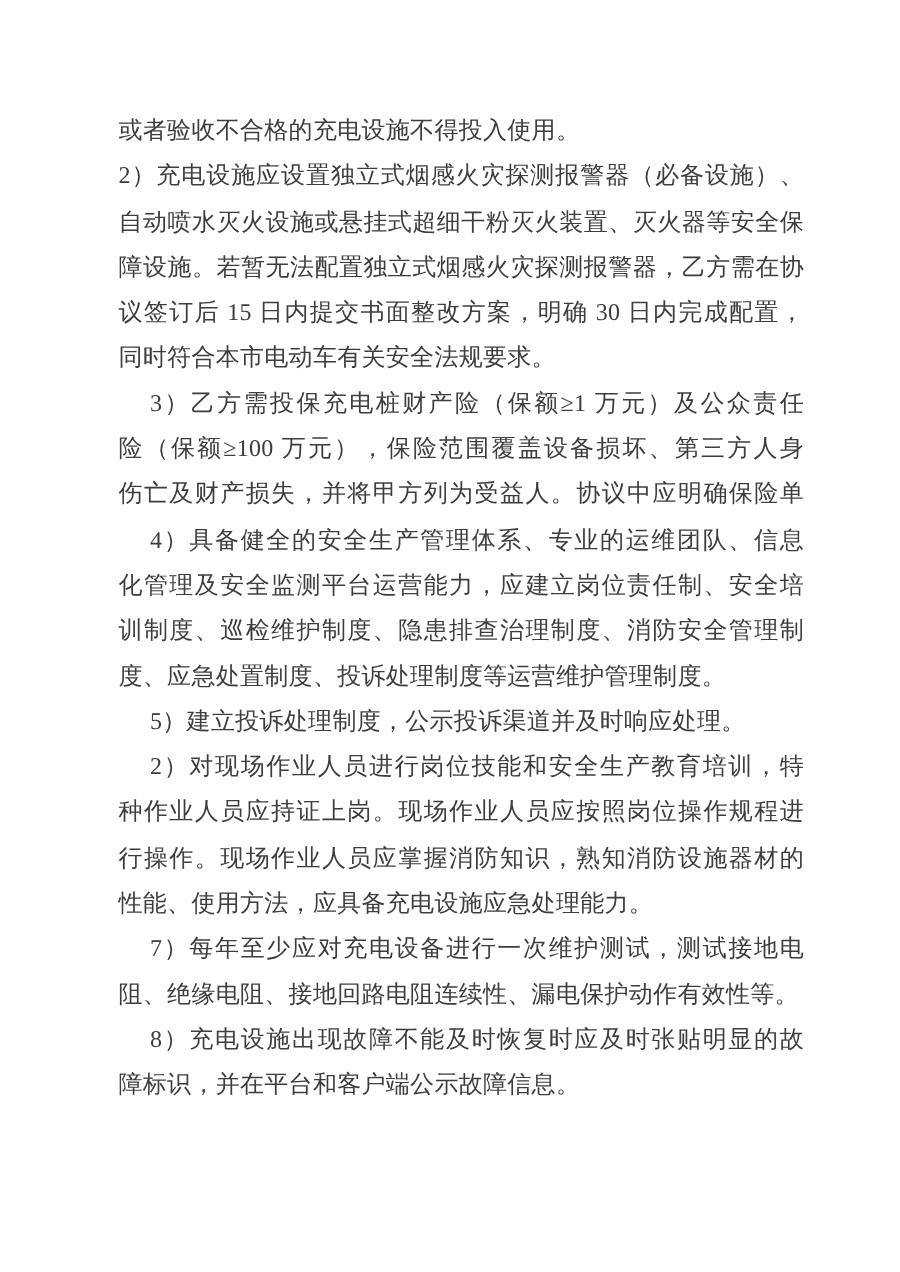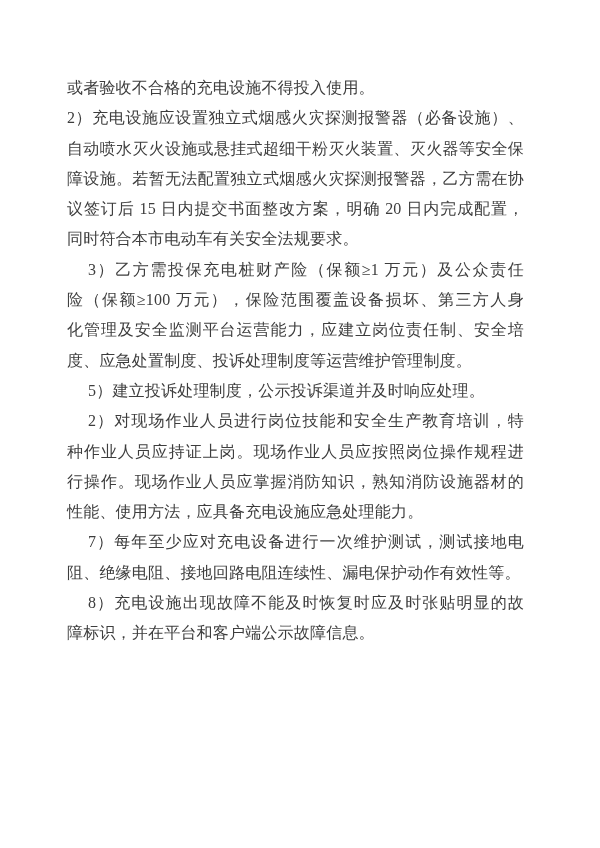--- a/index.html
+++ b/index.html
@@ -14,21 +14,21 @@
   }
   .page {
     position: relative;
     width: 600px;
     height: 848px;
     background: #ffffff;
   }
   .textblock {
     position: absolute;
     top: 73px;
-    left: 67px;
+    left: 79px;
     width: 457px;
   }
   .line {
     height: 30.3px;
     line-height: 30.3px;
     font-size: 16px;
     color: #3d3d3d;
     letter-spacing: 0.2px;
   }
   
@@ -48,25 +48,28 @@
 </style>
 </head>
 <body>
 
 <div class="page">
   <div class="textblock">
     <div class="line end">或者验收不合格的充电设施不得投入使用。</div>
     <div class="line just">2）充电设施应设置独立式烟感火灾探测报警器（必备设施）、</div>
     <div class="line just">自动喷水灭火设施或悬挂式超细干粉灭火装置、灭火器等安全保</div>
     <div class="line just">障设施。若暂无法配置独立式烟感火灾探测报警器，乙方需在协</div>
-    <div class="line just">议签订后 15 日内提交书面整改方案，明确 20 日内完成配置，</div>
+    <div class="line just">议签订后 15 日内提交书面整改方案，明确 30 日内完成配置，</div>
     <div class="line end">同时符合本市电动车有关安全法规要求。</div>
     <div class="line just ind">3）乙方需投保充电桩财产险（保额≥1 万元）及公众责任</div>
     <div class="line just">险（保额≥100 万元），保险范围覆盖设备损坏、第三方人身</div>
+    <div class="line just">伤亡及财产损失，并将甲方列为受益人。协议中应明确保险单</div>
+    <div class="line just ind">4）具备健全的安全生产管理体系、专业的运维团队、信息</div>
     <div class="line just">化管理及安全监测平台运营能力，应建立岗位责任制、安全培</div>
+    <div class="line just">训制度、巡检维护制度、隐患排查治理制度、消防安全管理制</div>
     <div class="line end">度、应急处置制度、投诉处理制度等运营维护管理制度。</div>
     <div class="line end ind">5）建立投诉处理制度，公示投诉渠道并及时响应处理。</div>
     <div class="line just ind">2）对现场作业人员进行岗位技能和安全生产教育培训，特</div>
     <div class="line just">种作业人员应持证上岗。现场作业人员应按照岗位操作规程进</div>
     <div class="line just">行操作。现场作业人员应掌握消防知识，熟知消防设施器材的</div>
     <div class="line end">性能、使用方法，应具备充电设施应急处理能力。</div>
     <div class="line just ind">7）每年至少应对充电设备进行一次维护测试，测试接地电</div>
     <div class="line end">阻、绝缘电阻、接地回路电阻连续性、漏电保护动作有效性等。</div>
     <div class="line just ind">8）充电设施出现故障不能及时恢复时应及时张贴明显的故</div>
     <div class="line end">障标识，并在平台和客户端公示故障信息。</div>

